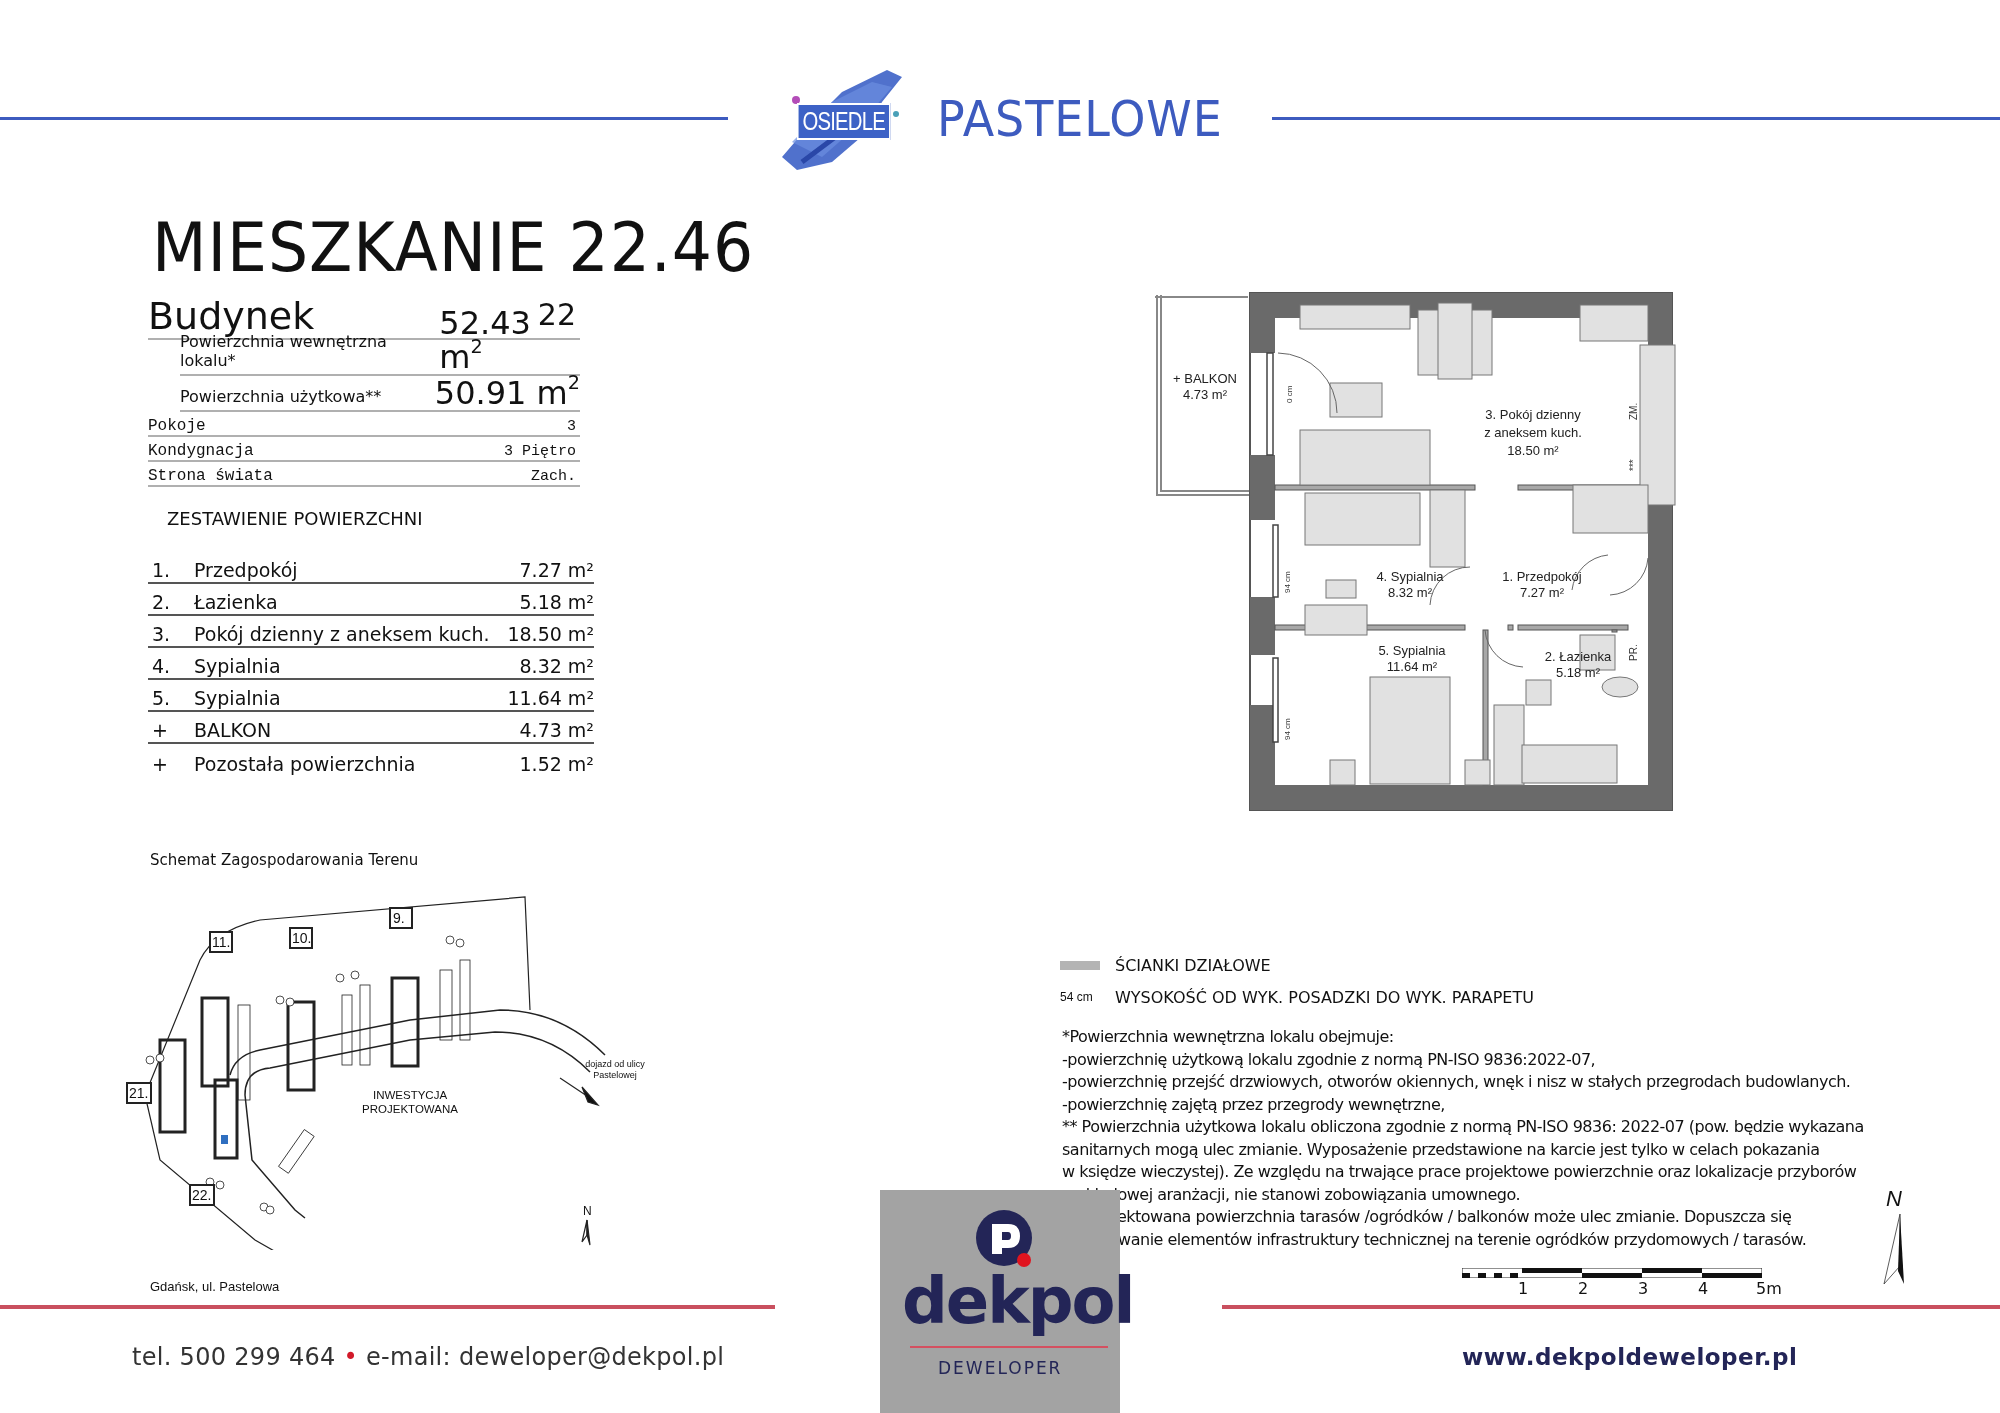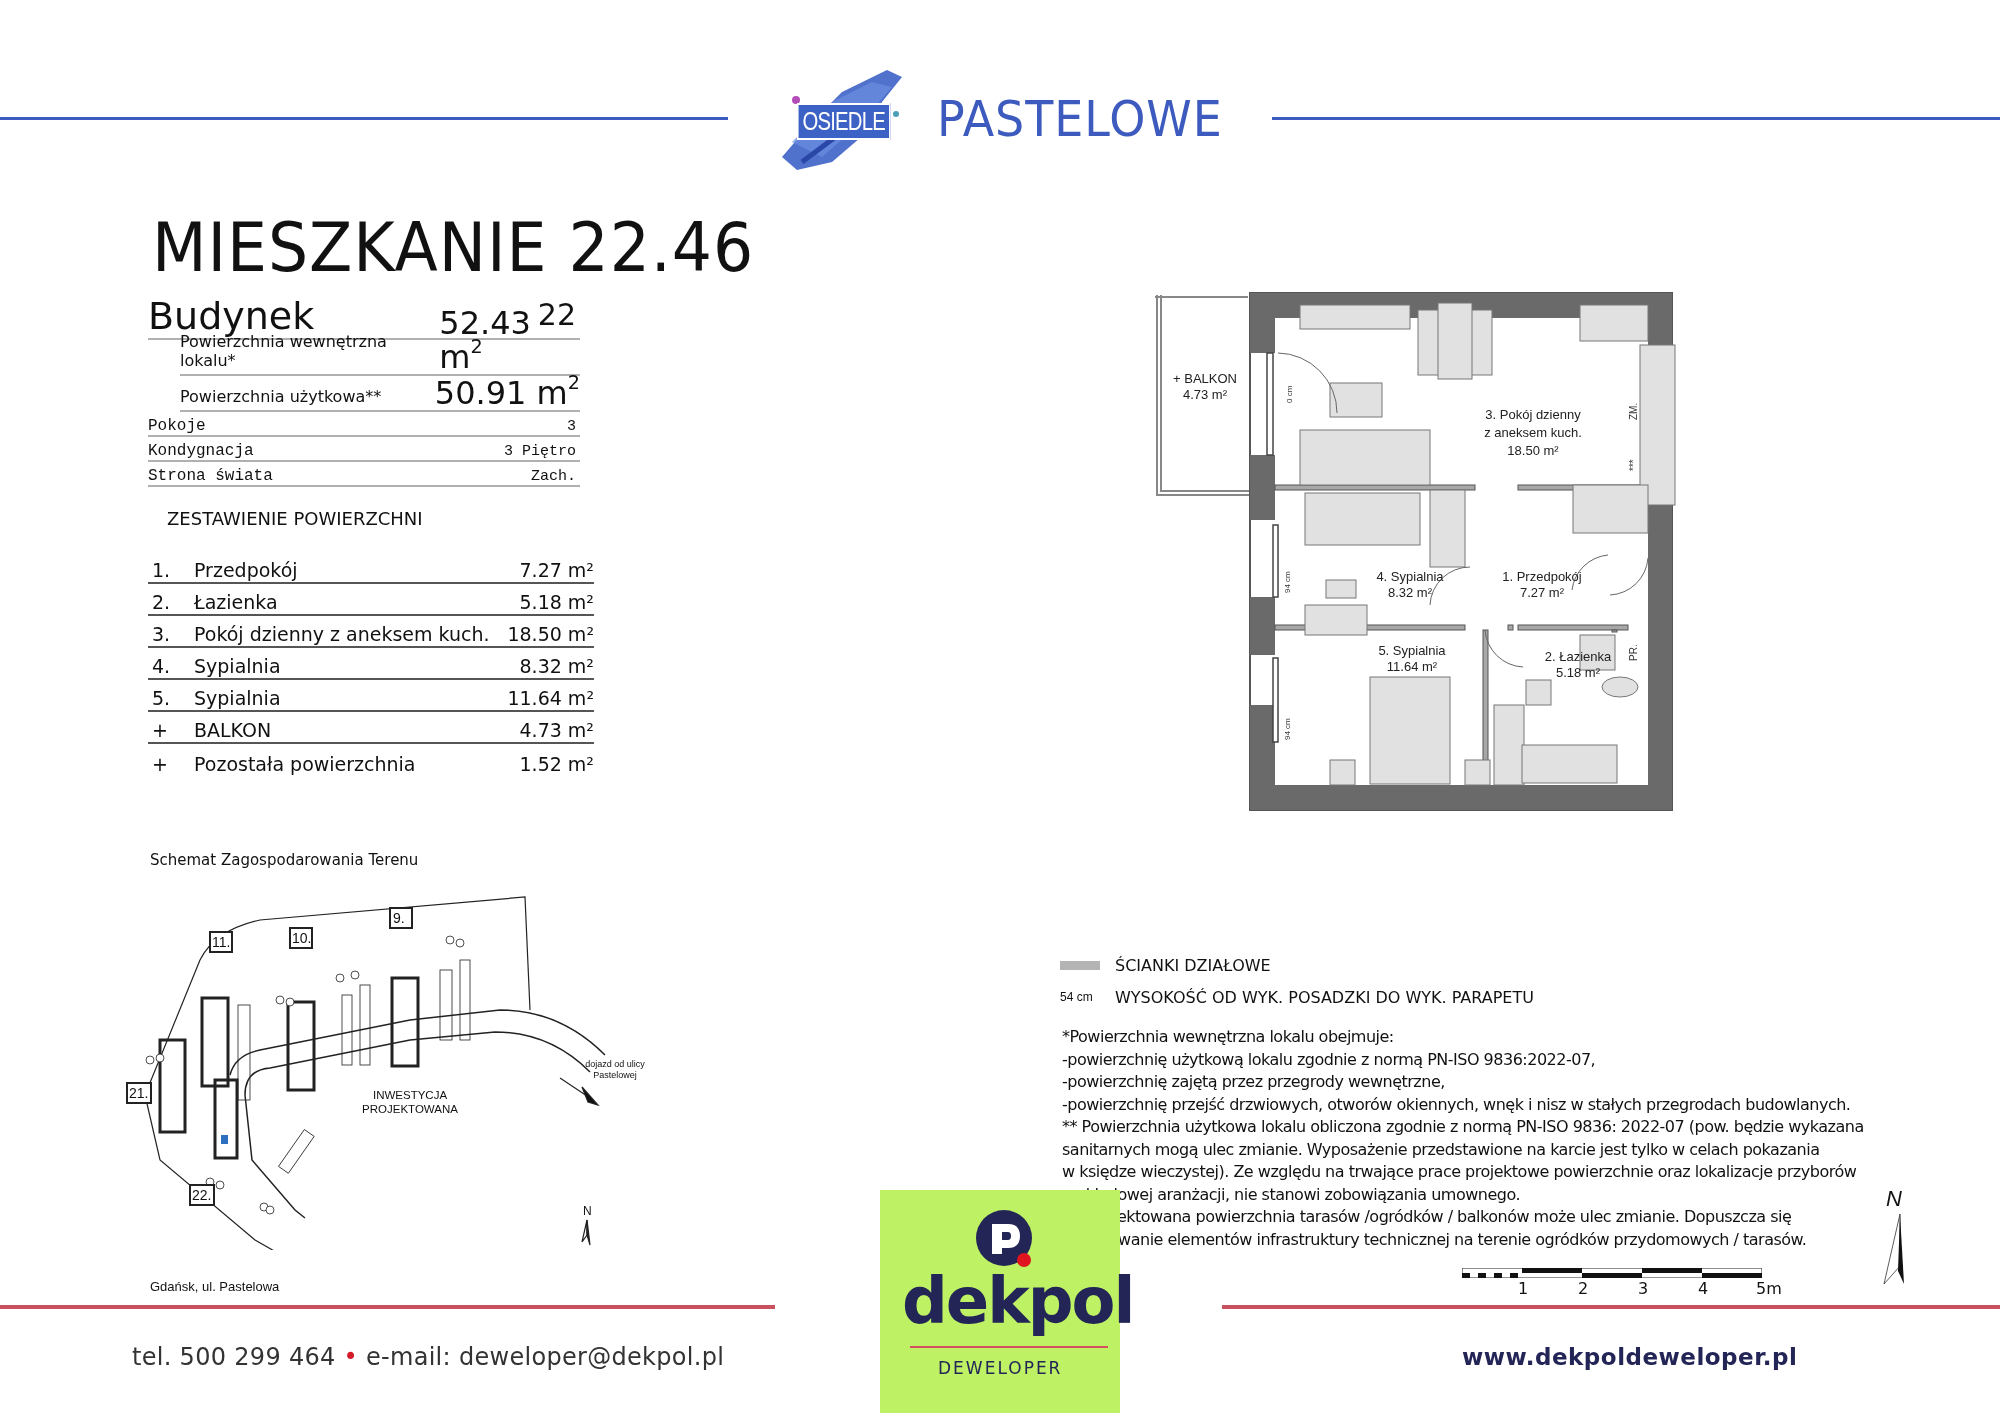--- a/index.html
+++ b/index.html
@@ -43,21 +43,21 @@
   .notes div { white-space:nowrap; }
   
   .scale { position:absolute; left:1462px; top:1268px; width:300px; height:10px; }
   .scale-labels span { position:absolute; top:1279px; font-size:16px; font-family:"DejaVu Sans", sans-serif; }
   .north-big { position:absolute; left:1878px; top:1186px; width:40px; height:100px; }
   
   .red-line { position:absolute; height:4px; background:#c9505f; top:1305px; }
   .contact { position:absolute; left:132px; top:1343px; font-size:24px; color:#333; font-family:"DejaVu Sans", sans-serif; letter-spacing:0.3px; }
   .contact .dot { color:#d21a2a; }
   .website { position:absolute; left:1462px; top:1344px; font-size:23px; font-weight:bold; color:#232557; font-family:"DejaVu Sans", sans-serif; letter-spacing:0.5px; }
-  .dekpol { position:absolute; left:880px; top:1190px; width:240px; height:223px; background:#bef264; }
+  .dekpol { position:absolute; left:880px; top:1190px; width:240px; height:223px; background:#a3a3a3; }
   .dekpol-word { position:absolute; left:22px; top:74px; font-size:64px; font-weight:bold; color:#232557; font-family:"DejaVu Sans", sans-serif; letter-spacing:-2px; }
   .dekpol-line { position:absolute; left:30px; top:156px; width:198px; height:2px; background:#d45060; }
   .dekpol-sub { position:absolute; left:58px; top:168px; font-size:17px; color:#232557; letter-spacing:2px; font-family:"DejaVu Sans", sans-serif; }
   svg text { font-family:"Liberation Sans", sans-serif; }
 </style>
 </head>
 <body>
 
 <div class="hdr-line" style="left:0;width:728px;"></div>
 <div class="hdr-line" style="left:1272px;width:728px;"></div>
@@ -302,22 +302,22 @@
 </svg>
 
 <div class="legend-swatch"></div>
 <div class="legend-1">ŚCIANKI DZIAŁOWE</div>
 <div class="legend-54">54 cm</div>
 <div class="legend-2">WYSOKOŚĆ OD WYK. POSADZKI DO WYK. PARAPETU</div>
 
 <div class="notes">
   <div>*Powierzchnia wewnętrzna lokalu obejmuje:</div>
   <div>-powierzchnię użytkową lokalu zgodnie z normą PN-ISO 9836:2022-07,</div>
+  <div>-powierzchnię przejść drzwiowych, otworów okiennych, wnęk i nisz w stałych przegrodach budowlanych.</div>
   <div>-powierzchnię zajętą przez przegrody wewnętrzne,</div>
-  <div>-powierzchnię przejść drzwiowych, otworów okiennych, wnęk i nisz w stałych przegrodach budowlanych.</div>
   <div>** Powierzchnia użytkowa lokalu obliczona zgodnie z normą PN-ISO 9836: 2022-07 (pow. będzie wykazana</div>
   <div>sanitarnych mogą ulec zmianie. Wyposażenie przedstawione na karcie jest tylko w celach pokazania</div>
   <div>w księdze wieczystej). Ze względu na trwające prace projektowe powierzchnie oraz lokalizacje przyborów</div>
   <div>przkładowej aranżacji, nie stanowi zobowiązania umownego.</div>
   <div>*** Projektowana powierzchnia tarasów /ogródków / balkonów może ulec zmianie. Dopuszcza się</div>
   <div>lokalizowanie elementów infrastruktury technicznej na terenie ogródków przydomowych / tarasów.</div>
 </div>
 
 <svg class="scale" viewBox="0 0 300 10">
   <rect x="0" y="0" width="300" height="10" fill="#fff" stroke="#222" stroke-width="1"></rect>

